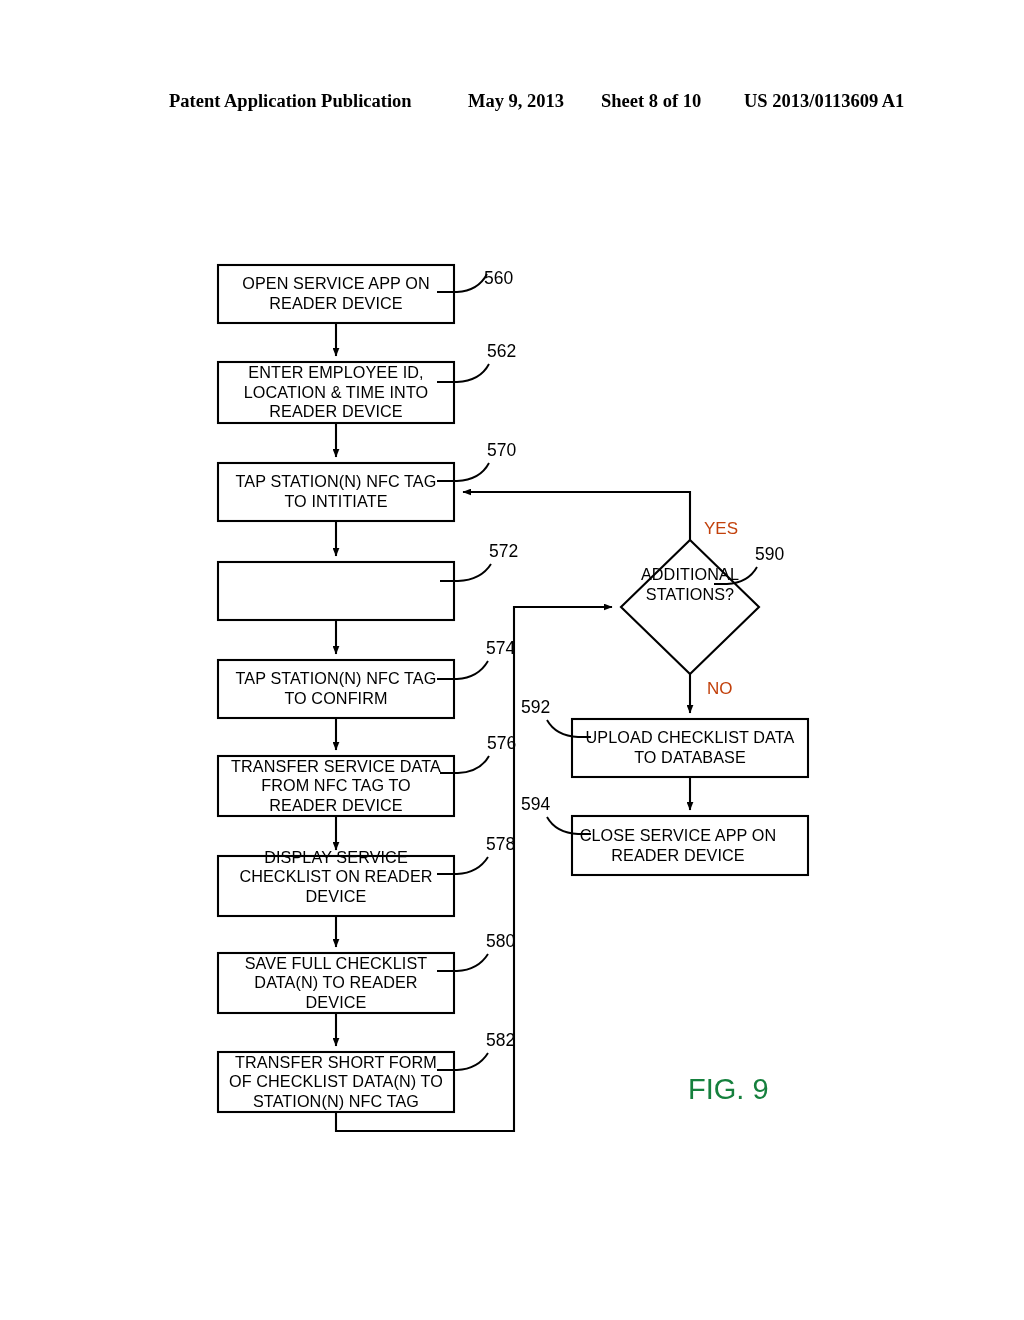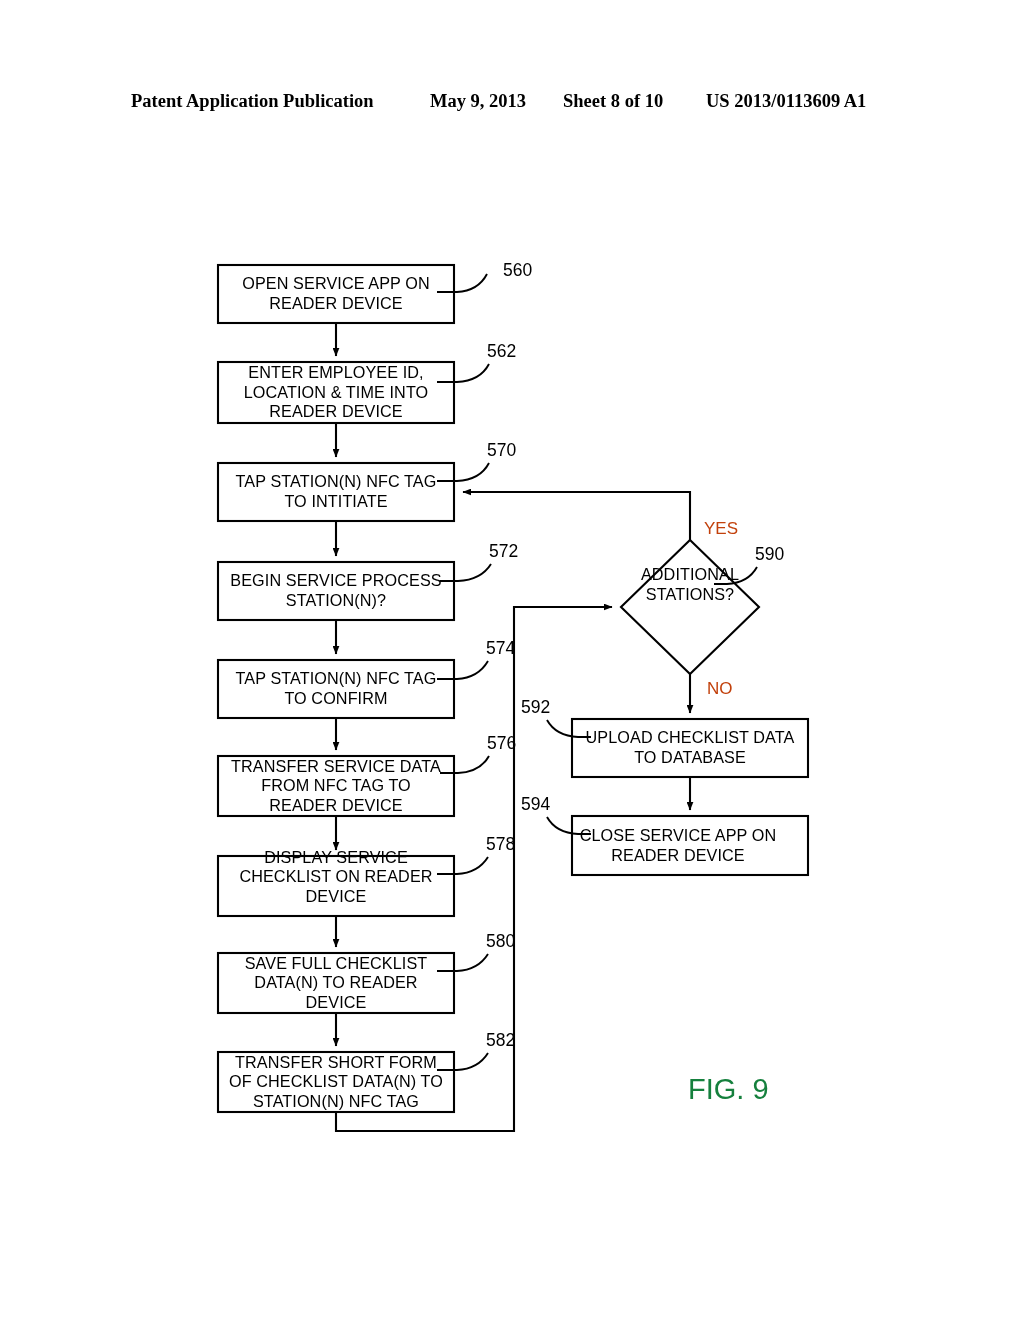--- a/index.html
+++ b/index.html
@@ -27,20 +27,21 @@
     font-family: "Liberation Serif", serif;
     font-weight: bold;
     font-size: 18.5px;
     letter-spacing: 0px;
     white-space: nowrap;
   }
   #page-header .hdr-cell {
     position: absolute;
     top: 0;
     line-height: 26px;
+    margin-left: 38px;
   }
   #hdr-pub    { left: 131px; }
   #hdr-date   { left: 430px; }
   #hdr-sheet  { left: 563px; }
   #hdr-patno  { left: 706px; }
 
   
   #figure {
     position: absolute;
     top: 0;
@@ -181,22 +182,20 @@
     </g>
   </svg>
 
   <div class="node-text" style="left:218px; top:265px; width:236px; height:58px;">OPEN SERVICE APP ON
 READER DEVICE</div>
   <div class="node-text" style="left:218px; top:362px; width:236px; height:61px;">ENTER EMPLOYEE ID,
 LOCATION &amp; TIME INTO
 READER DEVICE</div>
   <div class="node-text" style="left:216px; top:463px; width:240px; height:58px;">TAP STATION(N) NFC TAG
 TO INTITIATE</div>
-  <div class="node-text" style="left:216px; top:562px; width:240px; height:58px;">BEGIN SERVICE PROCESS
-STATION(N)?</div>
   <div class="node-text" style="left:216px; top:660px; width:240px; height:58px;">TAP STATION(N) NFC TAG
 TO CONFIRM</div>
   <div class="node-text" style="left:216px; top:756px; width:240px; height:60px;">TRANSFER SERVICE DATA
 FROM NFC TAG TO
 READER DEVICE</div>
   <div class="node-text" style="left:216px; top:856px; width:240px; height:42px;">DISPLAY SERVICE
 CHECKLIST ON READER
 DEVICE</div>
   <div class="node-text" style="left:216px; top:953px; width:240px; height:60px;">SAVE FULL CHECKLIST
 DATA(N) TO READER
@@ -206,21 +205,21 @@
 STATION(N) NFC TAG</div>
 
   <div class="node-text" style="left:621px; top:556px; width:138px; height:58px;">ADDITIONAL
 STATIONS?</div>
 
   <div class="node-text" style="left:572px; top:719px; width:236px; height:58px;">UPLOAD CHECKLIST DATA
 TO DATABASE</div>
   <div class="node-text" style="left:572px; top:816px; width:212px; height:59px;">CLOSE SERVICE APP ON
 READER DEVICE</div>
 
-  <span class="ref-num" style="left:484px; top:260px;margin-left:19px;">560</span>
+  <span class="ref-num" style="left:484px; top:268px;">560</span>
   <span class="ref-num" style="left:487px; top:341px;">562</span>
   <span class="ref-num" style="left:487px; top:440px;">570</span>
   <span class="ref-num" style="left:489px; top:541px;">572</span>
   <span class="ref-num" style="left:486px; top:638px;">574</span>
   <span class="ref-num" style="left:487px; top:733px;">576</span>
   <span class="ref-num" style="left:486px; top:834px;">578</span>
   <span class="ref-num" style="left:486px; top:931px;">580</span>
   <span class="ref-num" style="left:486px; top:1030px;">582</span>
   <span class="ref-num" style="left:755px; top:544px;">590</span>
   <span class="ref-num" style="left:521px; top:697px;">592</span>

